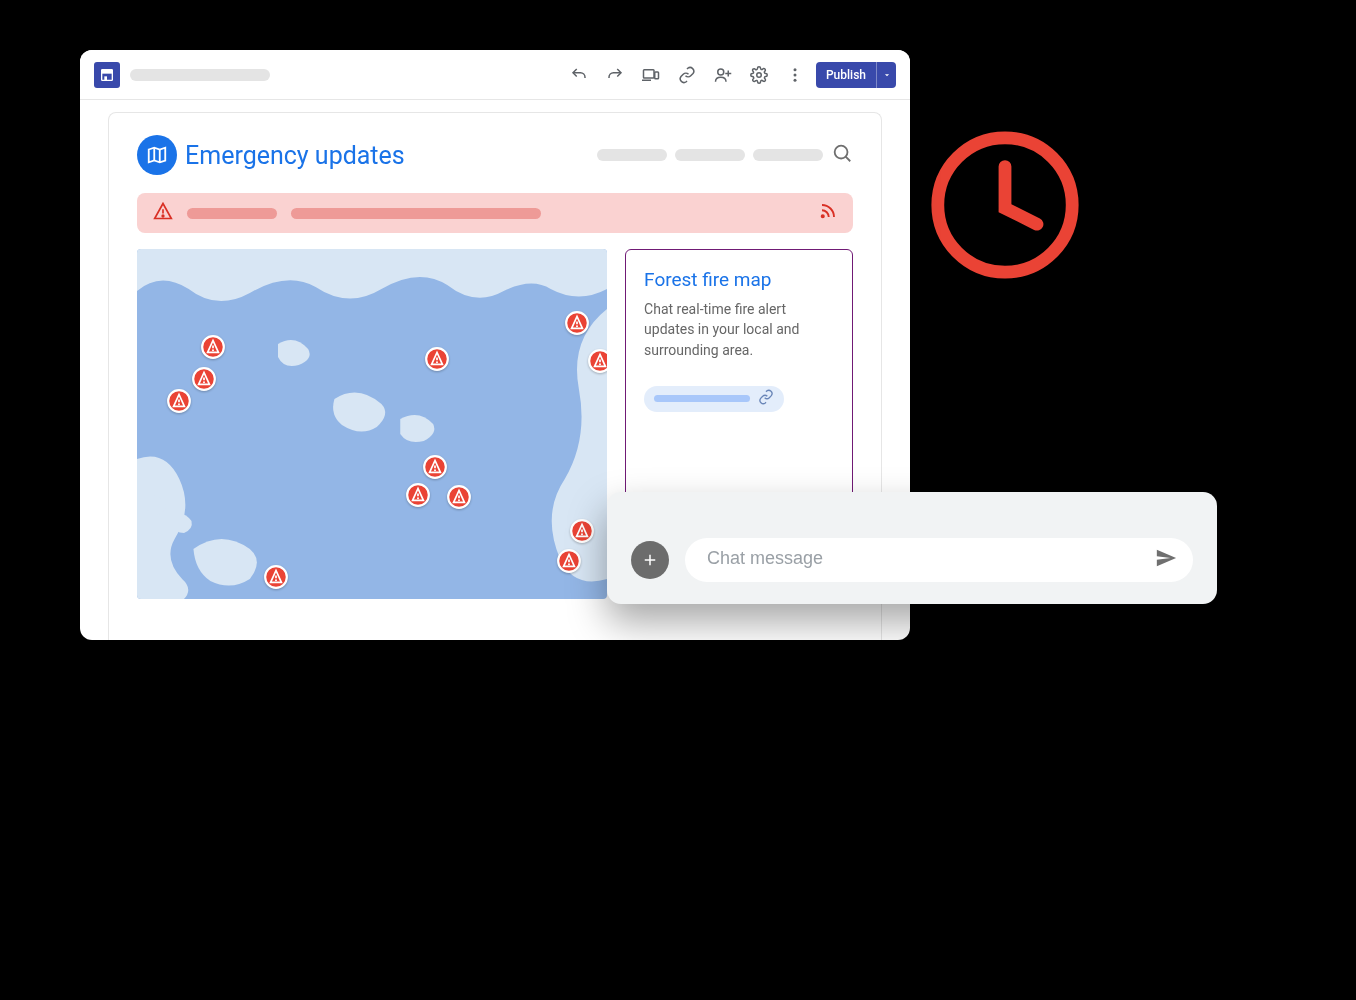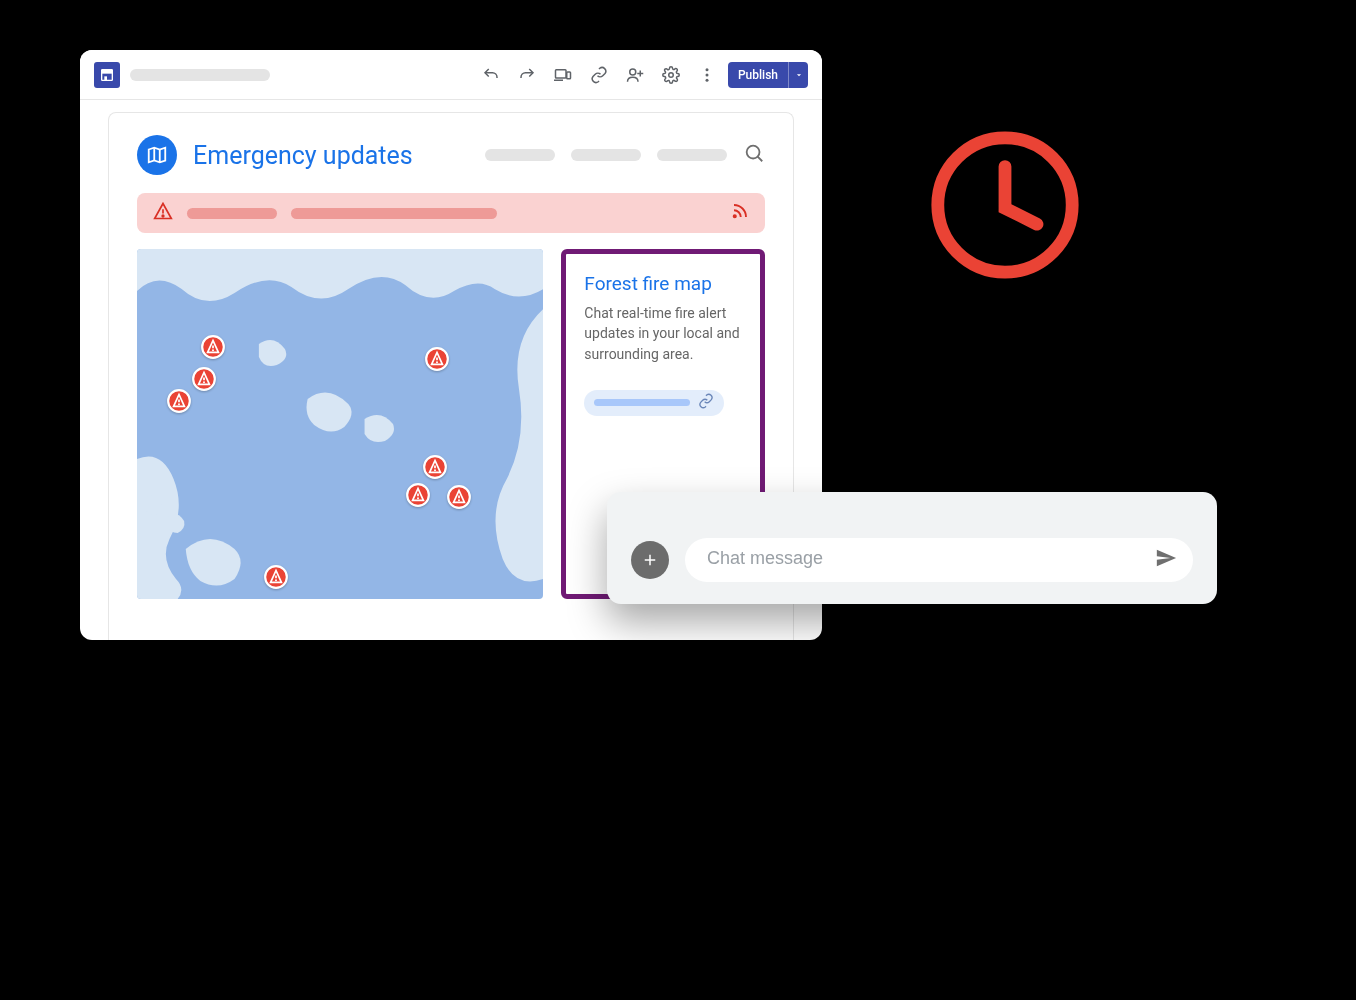--- a/index.html
+++ b/index.html
@@ -3,40 +3,40 @@
 <meta charset="utf-8">
 <style>
   * { box-sizing: border-box; margin: 0; padding: 0; }
   body { font-family: -apple-system, BlinkMacSystemFont, "Segoe UI", Roboto, Arial, sans-serif; background: #000; width:1356px; height:1000px; position:relative; overflow:hidden; }
 
   
   .clock-deco { position:absolute; left:925px; top:125px; width:160px; height:160px; }
   .clock-deco svg { width:100%; height:100%; }
 
   
-  .app-window { position:absolute; left:80px; top:50px; width:742px; height:590px; background:#fff; border-radius:12px; box-shadow:0 10px 30px rgba(0,0,0,.25); overflow:hidden; }
+  .app-window { position:absolute; left:80px; top:50px; width:830px; height:590px; background:#fff; border-radius:12px; box-shadow:0 10px 30px rgba(0,0,0,.25); overflow:hidden; }
 
   
   .toolbar { height:50px; background:#fff; border-bottom:1px solid #e6e6e6; display:flex; align-items:center; padding:0 14px; gap:10px; }
   .app-logo { width:26px; height:26px; background:#3949ab; border-radius:3px; display:flex; align-items:center; justify-content:center; }
   .app-logo svg { width:16px; height:16px; }
   .title-placeholder { width:140px; height:12px; background:#e4e4e4; border-radius:6px; }
   .toolbar-spacer { flex:1; }
   .toolbar-icons { display:flex; align-items:center; gap:14px; }
   .toolbar-icons span { display:inline-flex; align-items:center; justify-content:center; width:22px; height:22px; color:#5f6368; cursor:pointer; }
   .toolbar-icons svg { width:18px; height:18px; }
   .publish-btn { display:flex; align-items:center; background:#3949ab; color:#fff; border-radius:4px; font-size:12px; font-weight:500; cursor:pointer; height:26px; }
   .publish-btn .pb-label { padding:0 10px; }
   .publish-btn .pb-drop { width:20px; display:flex; align-items:center; justify-content:center; border-left:1px solid rgba(255,255,255,.35); height:100%; }
 
   
   .canvas { position:absolute; left:28px; right:28px; top:62px; bottom:0; background:#fff; border:1px solid #e6e6e6; border-bottom:none; border-radius:8px 8px 0 0; }
 
   
-  .hdr-row { display:flex; align-items:center; padding:22px 28px 14px 28px; gap:16px; }
+  .hdr-row { display:flex; align-items:center; padding:22px 28px 14px 28px; gap:8px; }
   .hdr-icon { width:40px; height:40px; border-radius:50%; background:#1a73e8; display:flex; align-items:center; justify-content:center; flex-shrink:0; }
   .hdr-icon svg { width:22px; height:22px; }
   .hdr-title { font-size:25px; font-weight:400; color:#1a73e8; }
   .hdr-spacer { flex:1; }
   .hdr-navph { width:70px; height:12px; background:#e4e4e4; border-radius:6px; }
   .hdr-search { color:#6f6f6f; cursor:pointer; }
   .hdr-search svg { width:22px; height:22px; }
 
   
   .alert-banner { margin:4px 28px 16px 28px; height:40px; background:#fad2d1; border-radius:8px; display:flex; align-items:center; padding:0 16px; gap:14px; }
@@ -47,21 +47,21 @@
   .alert-banner .bspacer { flex:1; }
   .alert-banner .rss-icon svg { width:18px; height:18px; }
 
   
   .body-grid { display:flex; gap:18px; padding:0 28px; }
   .map-box { width:500px; height:350px; border-radius:4px; overflow:hidden; position:relative; }
   .map-box svg.mapsvg { width:100%; height:100%; display:block; }
   .fire-pin { position:absolute; width:26px; height:26px; transform:translate(-50%,-50%); }
   .fire-pin svg { width:100%; height:100%; filter:drop-shadow(0 1px 1px rgba(0,0,0,.25)); }
 
-  .side-card { width:240px; border:5px solid #701a75; border-radius:6px; padding:18px 18px 20px 18px; background:#fff; }
+  .side-card { width:240px; border:1px solid #701a75; border-radius:6px; padding:18px 18px 20px 18px; background:#fff; }
   .side-card-title { color:#1a73e8; font-size:19px; font-weight:400; margin-bottom:8px; }
   .side-card-desc { color:#666; font-size:14px; line-height:1.45; }
   .link-chip { margin-top:26px; height:26px; width:140px; background:#e3edfb; border-radius:13px; display:flex; align-items:center; padding:0 10px; gap:8px; cursor:pointer; }
   .link-chip .chip-ph { flex:1; height:7px; background:#a8c7fa; border-radius:4px; }
   .link-chip .link-icon { color:#6a86b8; }
   .link-chip .link-icon svg { width:16px; height:16px; }
 
   
   .chat-widget { position:absolute; left:607px; top:492px; width:610px; background:#f1f3f4; border-radius:14px; box-shadow:0 18px 38px rgba(0,0,0,.35); padding:28px 24px 22px 24px; }
   .chat-msg-row { display:flex; align-items:flex-start; gap:16px; }

